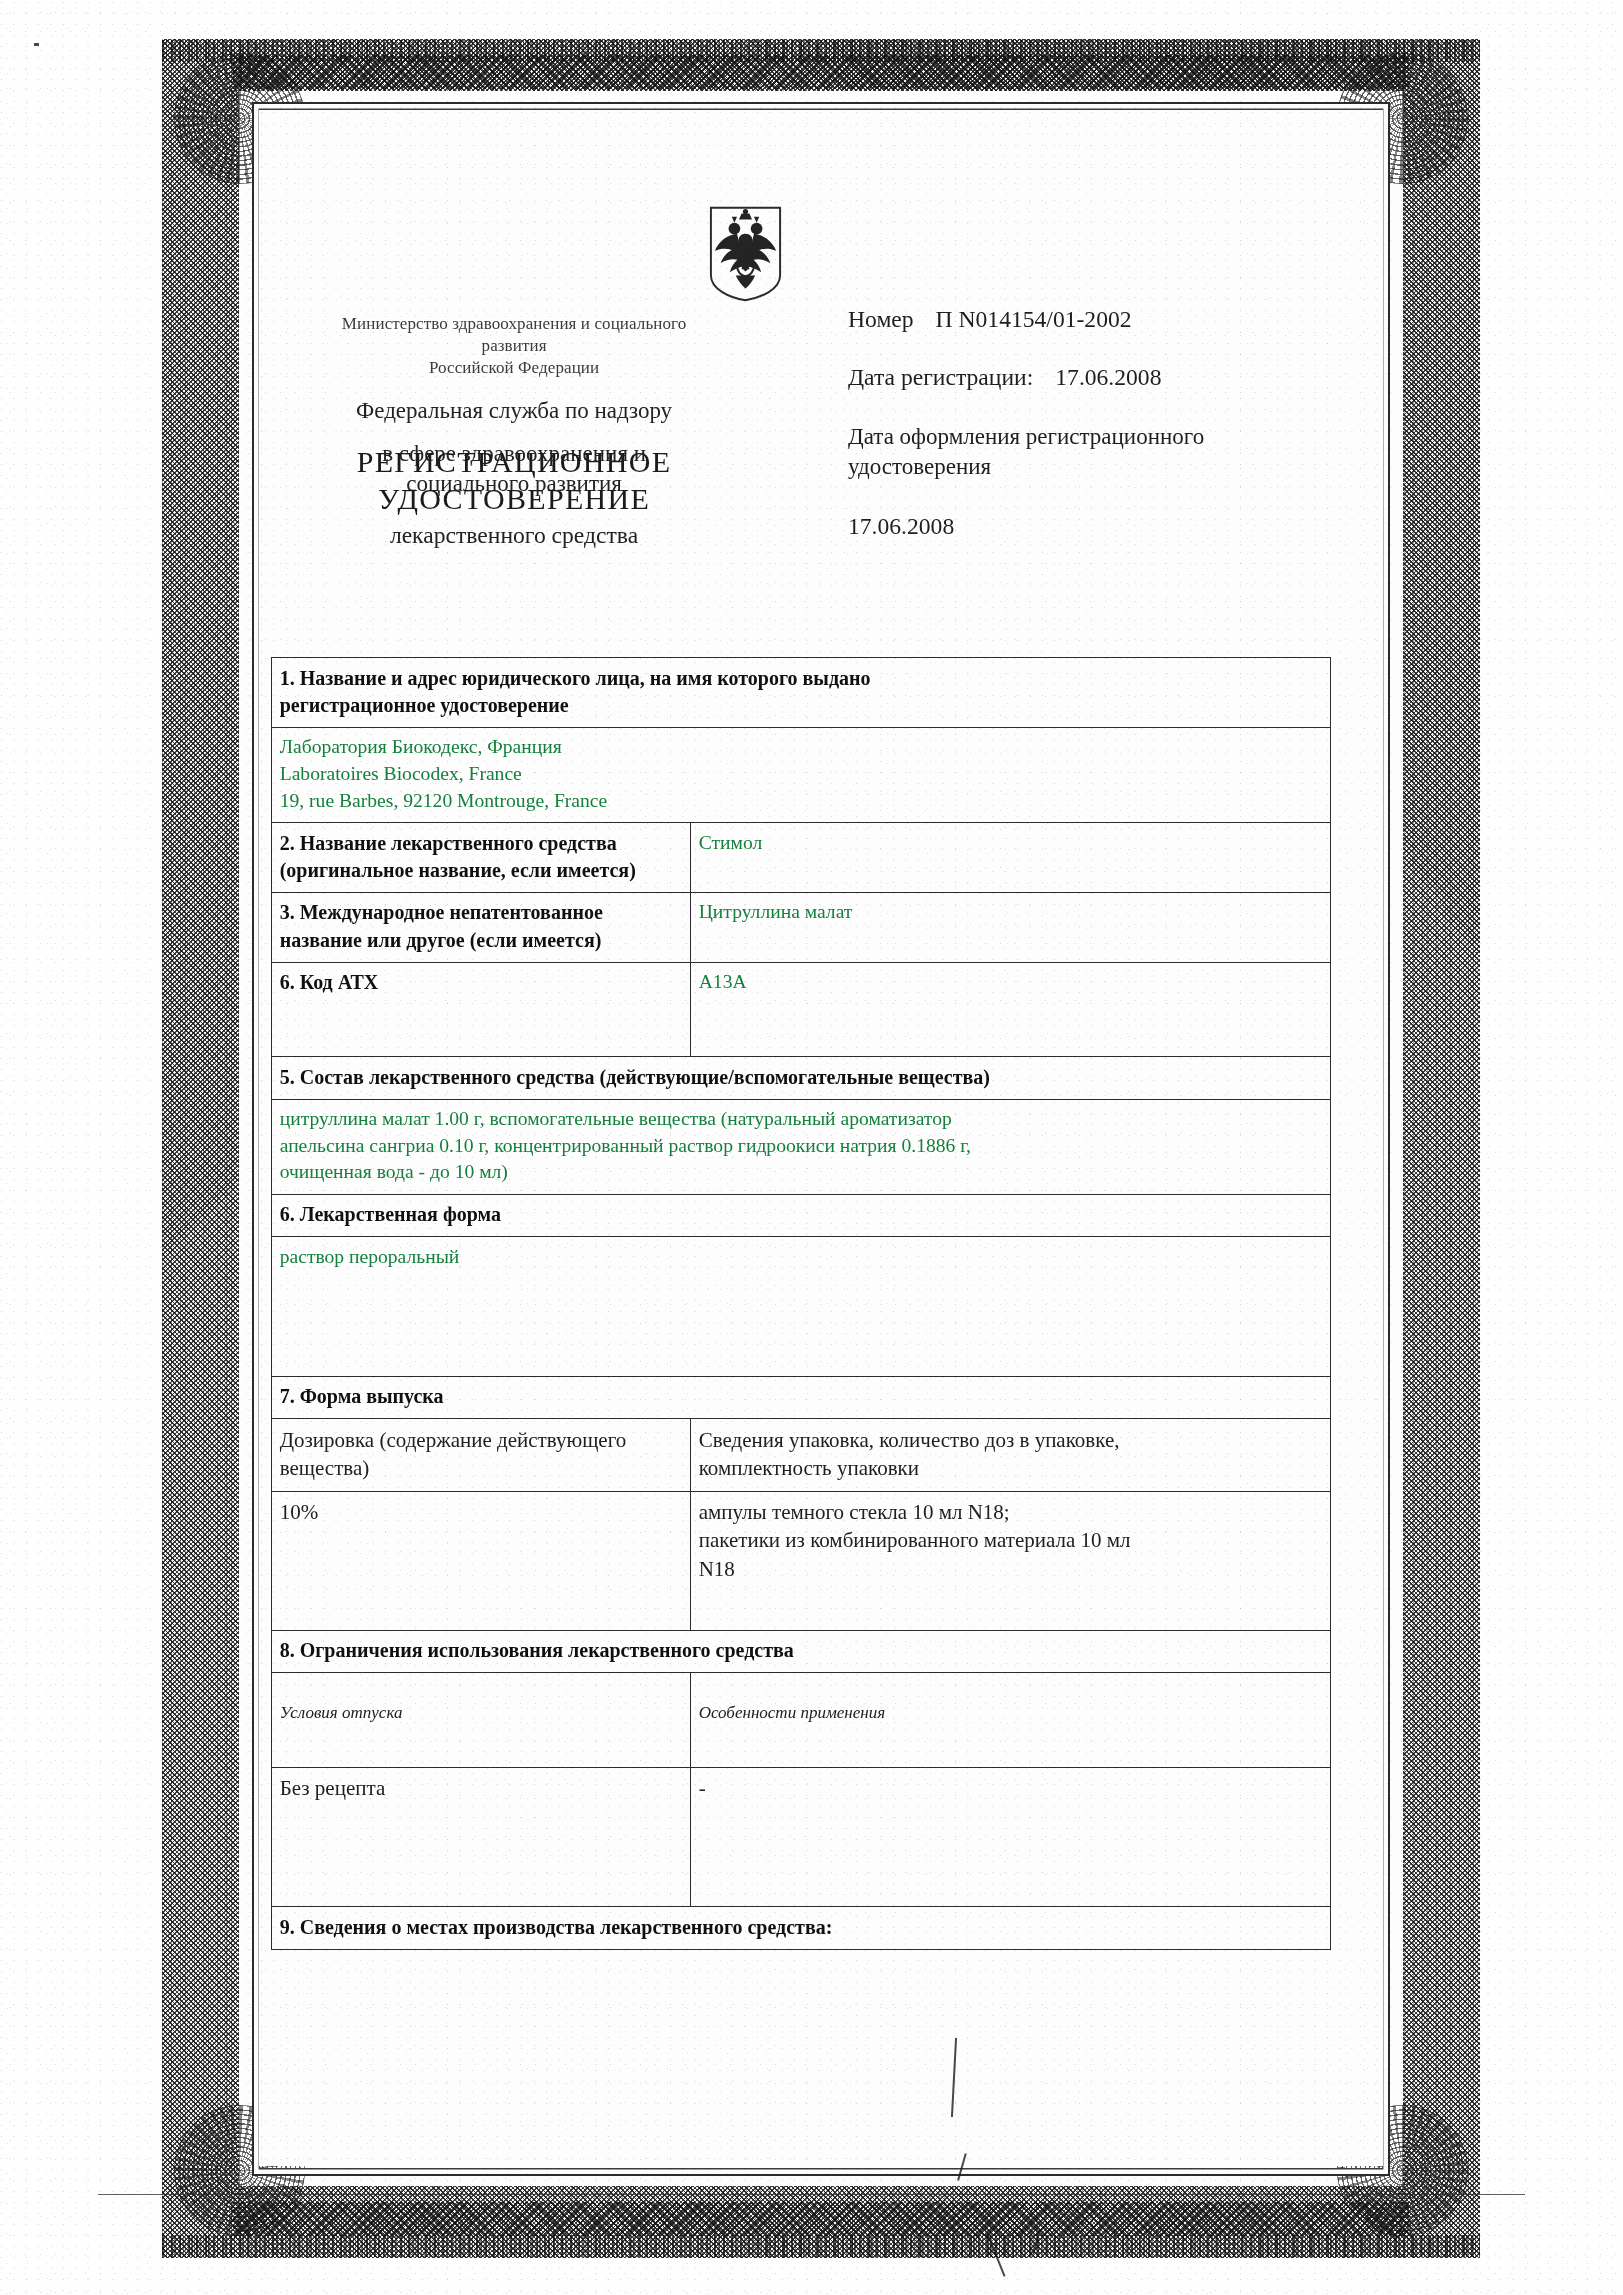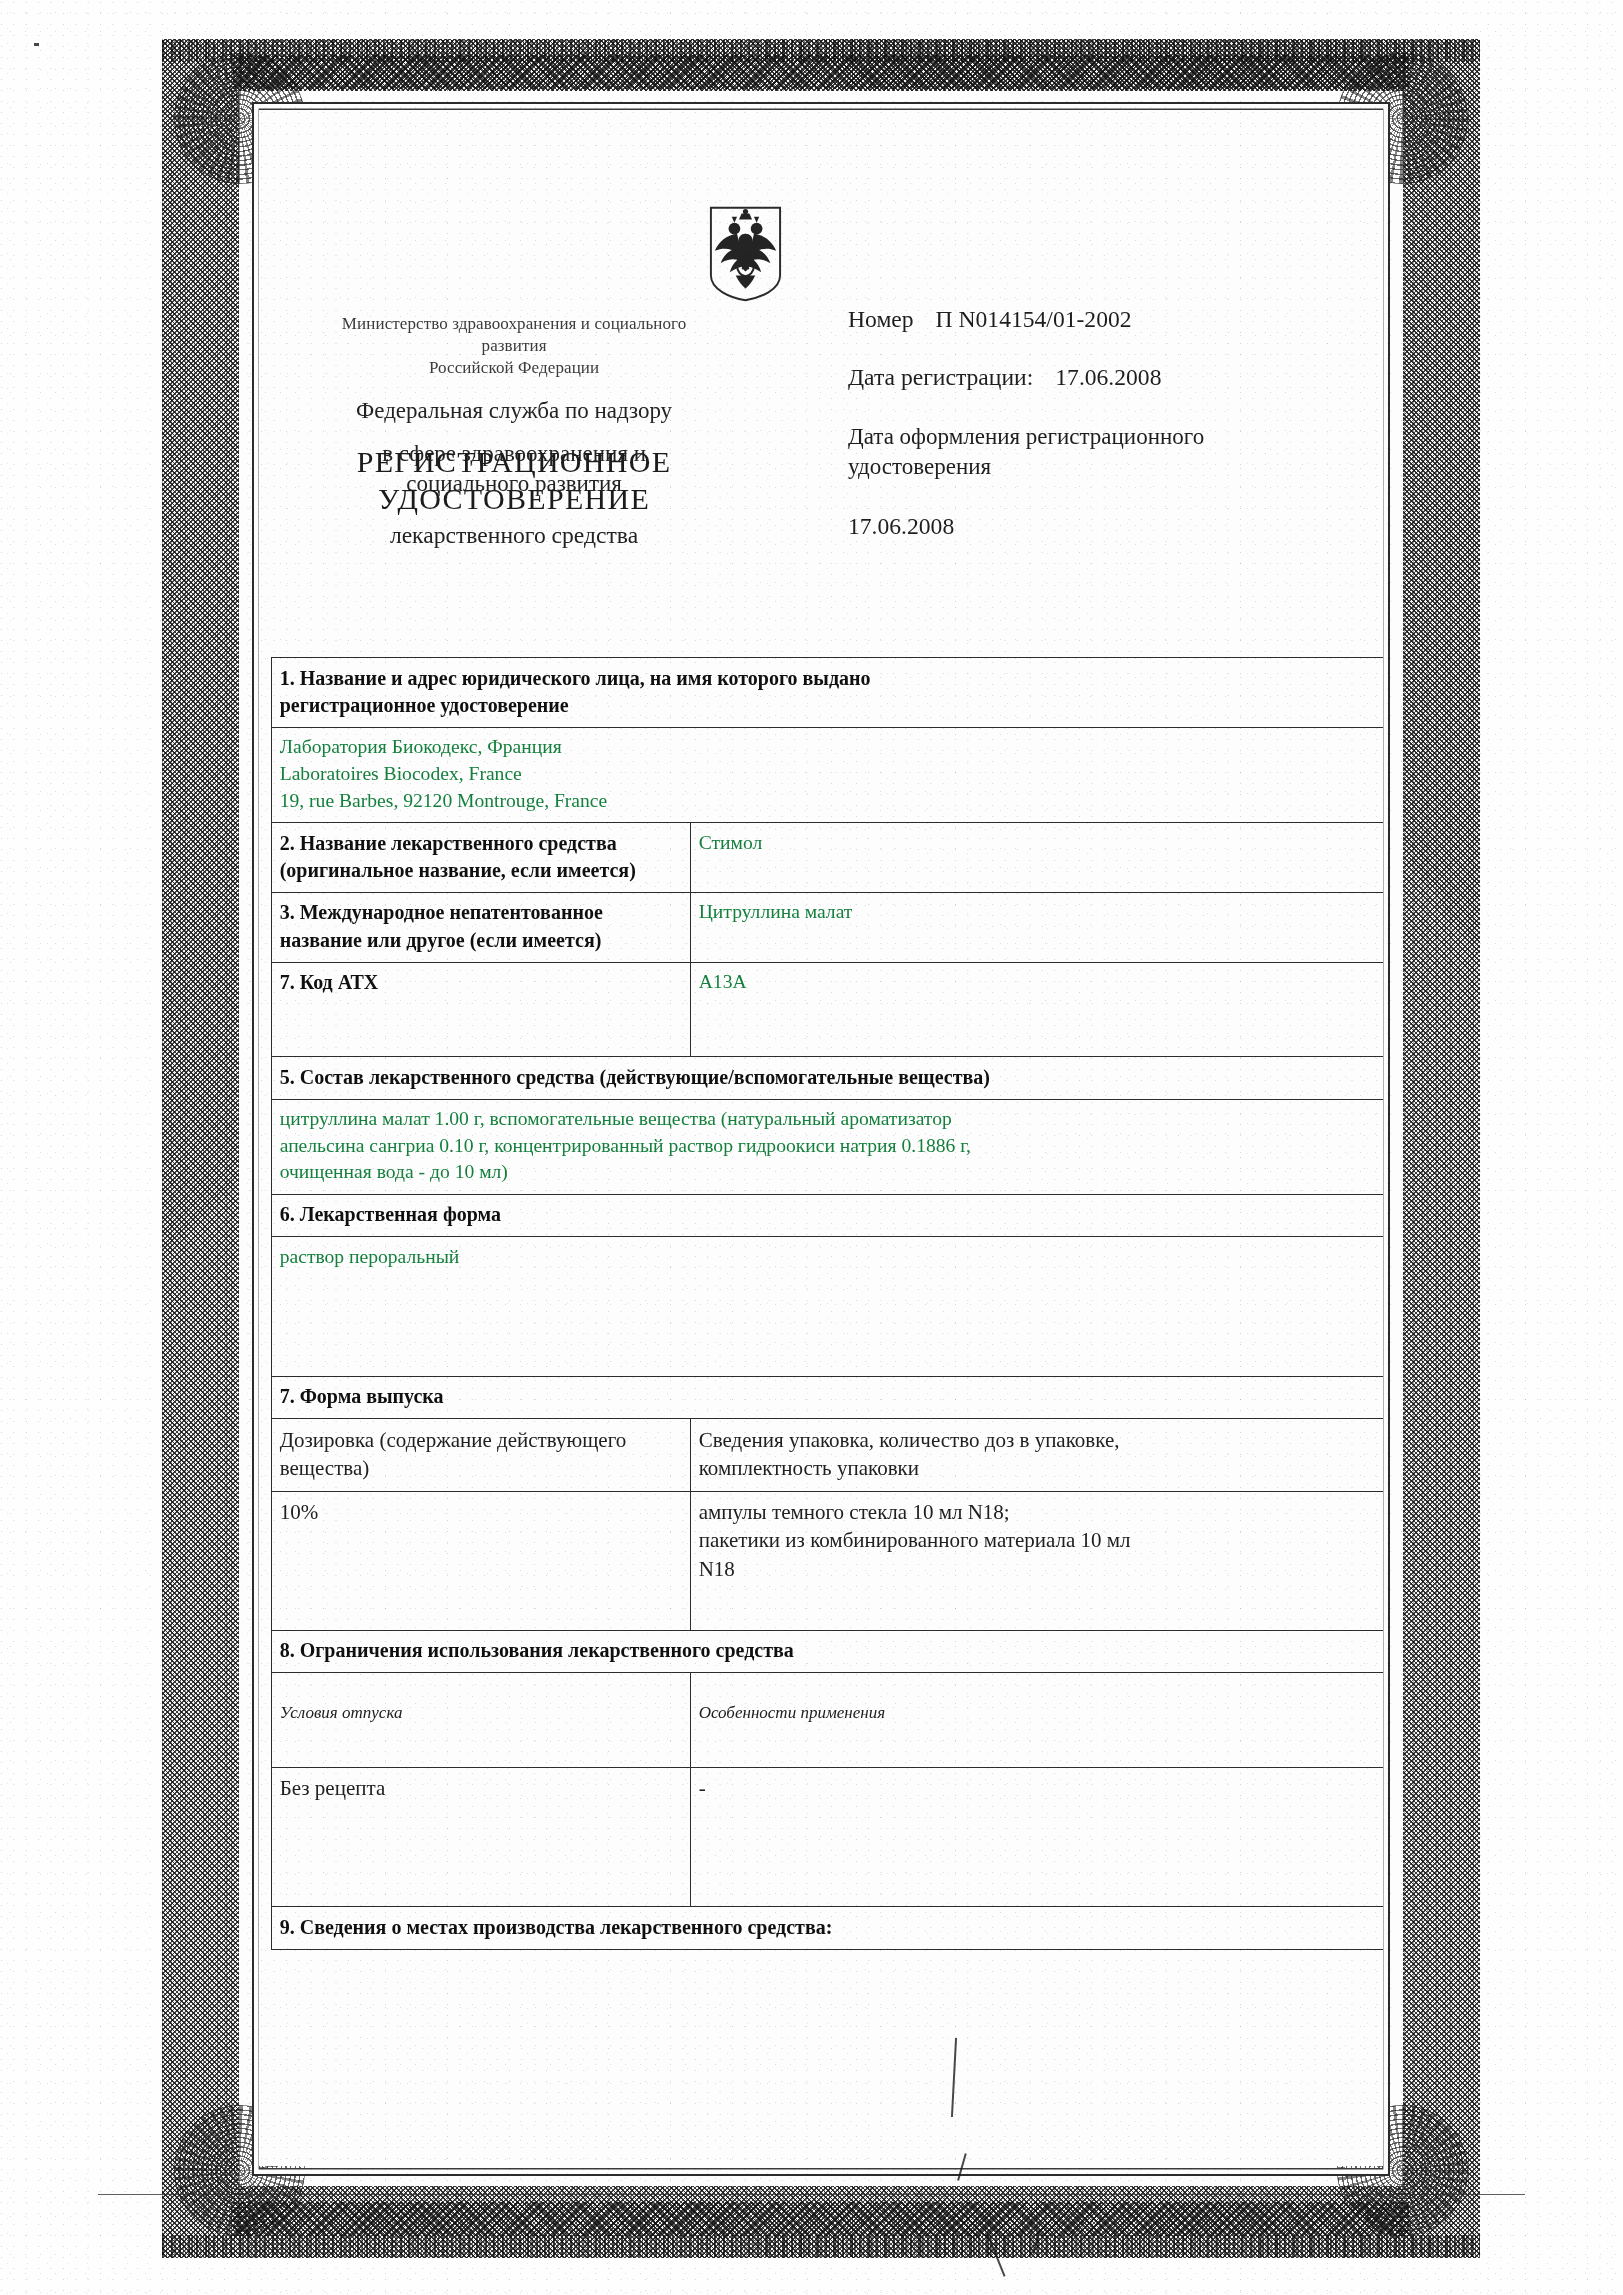--- a/index.html
+++ b/index.html
@@ -223,21 +223,21 @@
     font-size: 23.6px;
     color: #1e1e1e;
     margin-top: 31px;
   }
 
   
   #data-table {
     position: absolute;
     left: 11.8px;
     top: 547px;
-    width: 1197px;
+    width: 1060px;
     border-collapse: collapse;
     table-layout: fixed;
   }
   #data-table td {
     border: 1.3px solid #2c2c2c;
     vertical-align: top;
     padding: 6.5px 7.9px 7.9px 7.9px;
   }
   .sec-head {
     font-weight: bold;
@@ -394,21 +394,21 @@
             <div class="sec-head">3. Международное непатентованное</div>
             <div class="sec-head">название или другое (если имеется)</div>
           </td>
           <td>
             <div class="sec-body">Цитруллина малат</div>
           </td>
         </tr>
 
         <tr>
           <td class="pad-tall">
-            <div class="sec-head">7. Код АТХ</div>
+            <div class="sec-head">6. Код АТХ</div>
           </td>
           <td>
             <div class="sec-body">A13A</div>
           </td>
         </tr>
 
         <tr>
           <td colspan="2">
             <div class="sec-head">5. Состав лекарственного средства (действующие/вспомогательные вещества)</div>
           </td>

